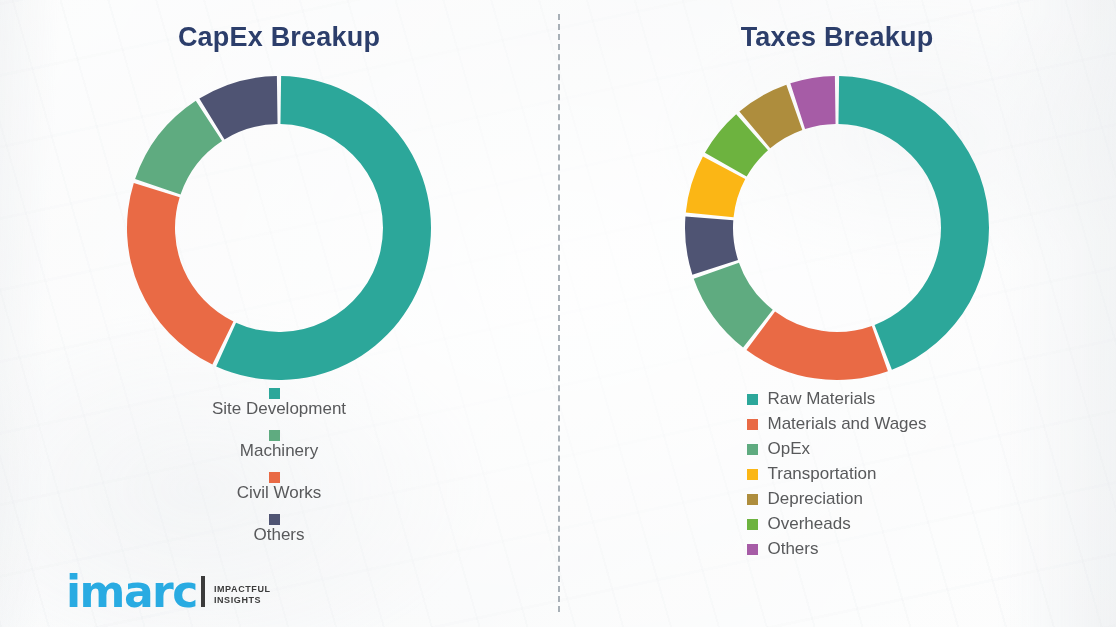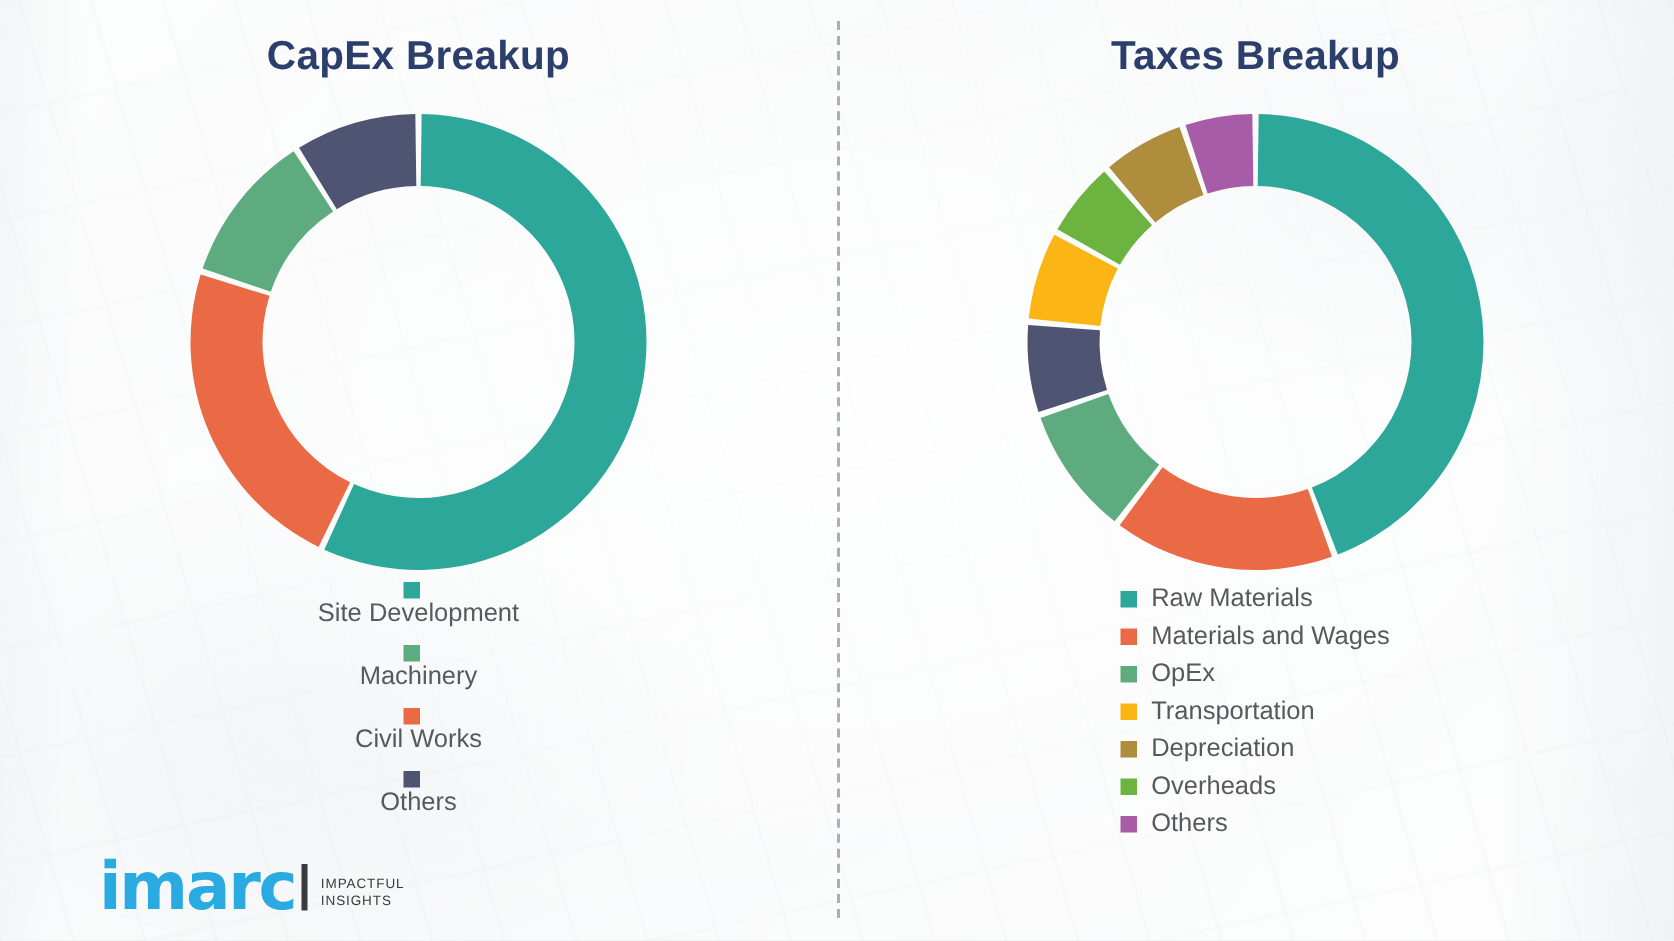--- a/index.html
+++ b/index.html
@@ -147,21 +147,21 @@
     margin: 0 9px 3px 4px;
   }
   .logo-tag {
     display: flex;
     flex-direction: column;
     justify-content: flex-end;
     padding-bottom: 4px;
   }
   .logo-tag span {
     font-size: 9px;
-    font-weight: normal;
+    font-weight: bold;
     letter-spacing: 0.6px;
     color: #3b3b3b;
     line-height: 1.25;
   }
 </style>
 </head>
 <body>
 
 <div id="root">
   <div class="bg-texture"></div>

